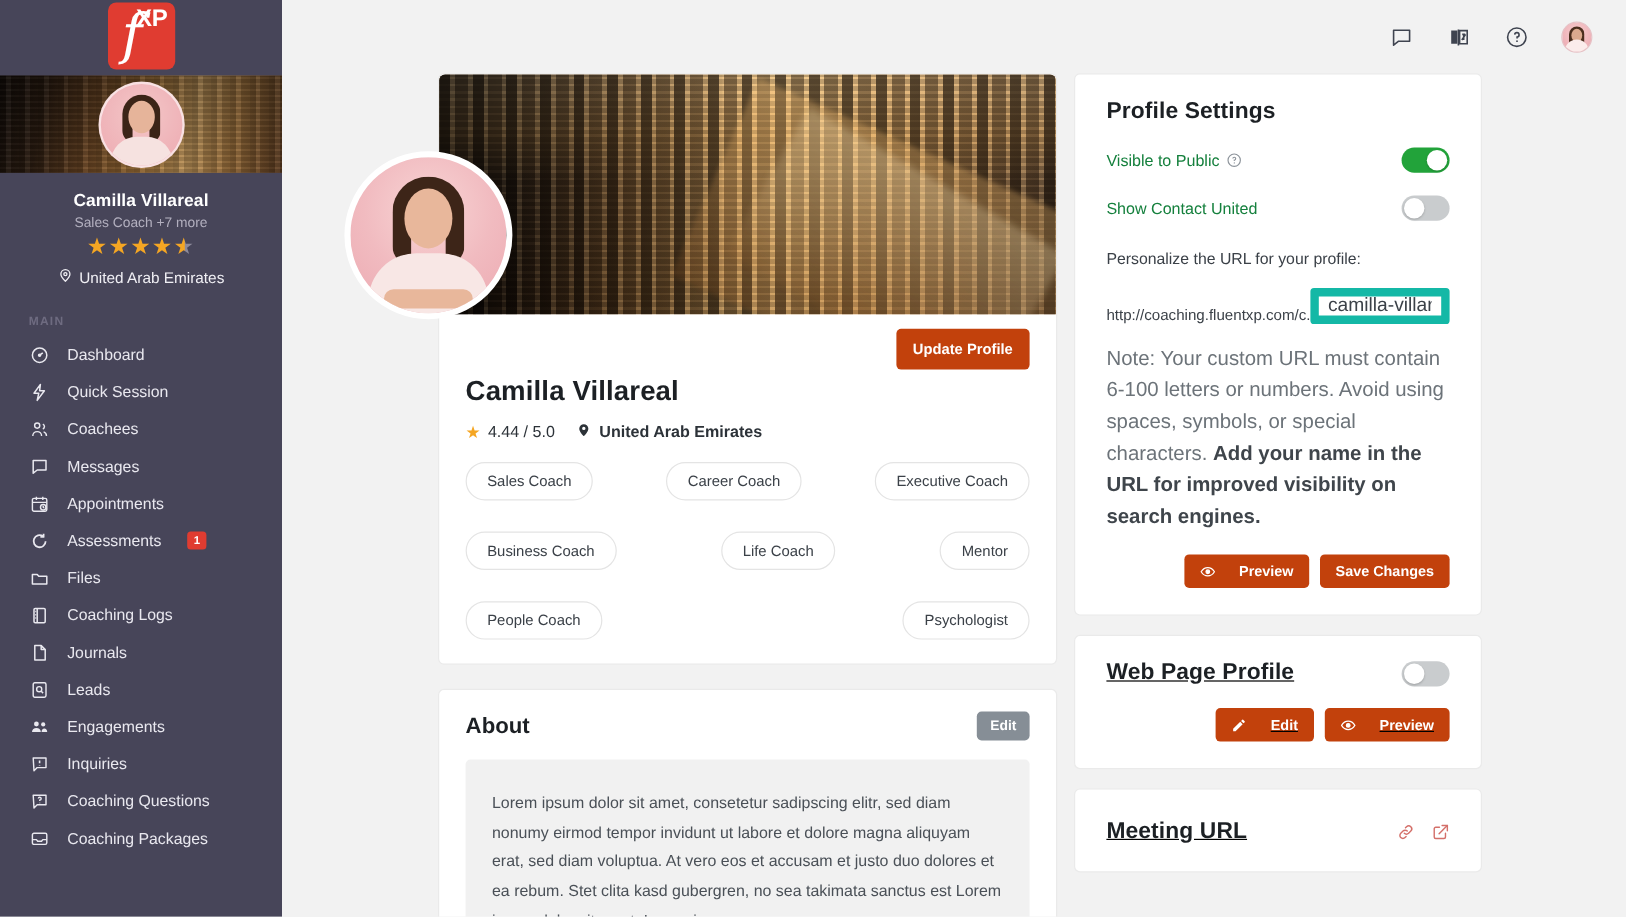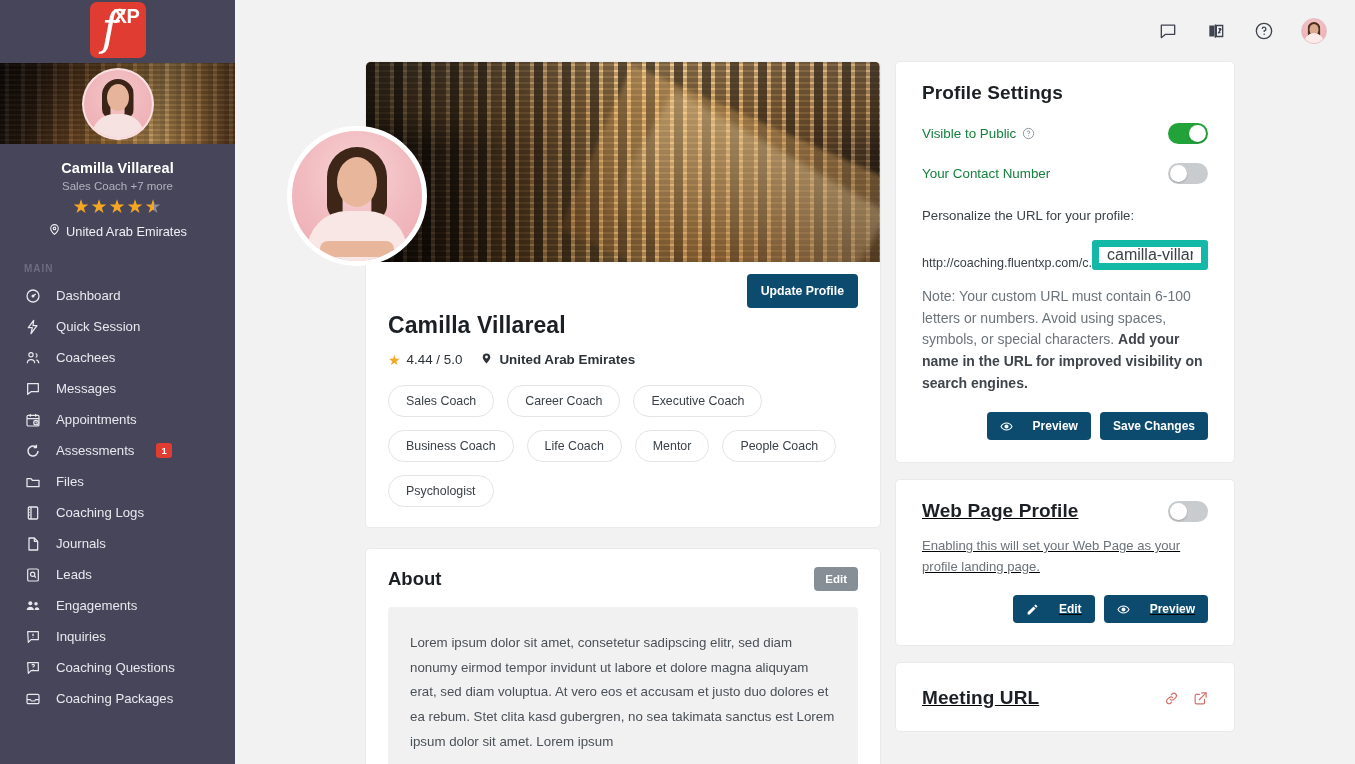--- a/index.html
+++ b/index.html
@@ -262,37 +262,37 @@
 
   .prof-body { padding: 0 22px 20px 22px; position: relative; }
   .update-row { display:flex; justify-content:flex-end; padding-top: 12px; height: 46px; }
   .btn {
     border: none; border-radius: 4px;
     font-family: "Liberation Sans", sans-serif;
     font-size: 12.3px; font-weight: bold;
     color: #fff; cursor: pointer;
     display: inline-flex; align-items: center; gap: 6px;
   }
-  .btn-red { background: #0c4a6e; padding: 8px 14px; }
+  .btn-red { background: #c2410c; padding: 8px 14px; }
   .btn-gray { background: #868e96; padding: 6px 11px; font-size: 11.5px; }
   .btn svg { width: 13px; height: 13px; display: block; }
 
   .prof-name {
     font-size: 23px; font-weight: bold; color: #1c2024;
     margin-top: 4px; letter-spacing: .1px;
   }
   .prof-meta {
     display: flex; align-items: center; gap: 18px;
     margin-top: 12px; font-size: 13.4px; color: #2c3238;
   }
   .meta-chunk { display:flex; align-items:center; gap: 6px; }
   .meta-chunk .star { color: #f5a623; font-size: 14px; }
   .meta-chunk b { font-weight: bold; }
 
-  .tags { display: flex; flex-wrap: wrap; gap: 13px; margin-top: 17px; }
+  .tags { display: flex; flex-wrap: wrap; gap: 26px; margin-top: 17px; justify-content: space-between; }
   .tag {
     border: 1px solid #e4e4e4;
     background: #fff;
     border-radius: 16px;
     padding: 8px 17px;
     font-size: 12.4px; color: #3b4148;
     cursor: pointer;
     white-space: nowrap;
   }
 
@@ -347,21 +347,21 @@
     width: 116px; height: 30px;
     border: 7px solid #14b8a6; border-radius: 3px;
     background: #fff;
     font-family: "Liberation Sans", sans-serif;
     font-size: 16px; color: #3b4148;
     padding: 0 8px;
     outline: none;
   }
   .note {
     margin-top: 16px;
-    font-size: 14px; line-height: 1.55; color: #6c7379;
+    font-size: 17px; line-height: 1.55; color: #6c7379;
   }
   .note b { color: #3f454b; font-weight: bold; }
   .rbtn-row { display:flex; justify-content:flex-end; gap: 9px; margin-top: 18px; }
   .rbtn-row .btn-red { padding: 7px 13px; font-size: 12px; gap: 20px; }
 
   .web-head { display:flex; align-items:center; justify-content:space-between; }
   .web-desc { margin-top: 14px; font-size: 13.1px; line-height: 1.55; color: #6c7379; }
 
   .meet-head { display:flex; align-items:center; justify-content:space-between; padding-top: 4px; }
   .meet-icons { display:flex; align-items:center; gap: 14px; }
@@ -666,21 +666,21 @@
                   <circle cx="12.2" cy="16.2" r="1" fill="currentColor" stroke="none"></circle>
                 </svg>
             </span>
           </span>
           <span class="toggle on">
               <span class="knob"></span>
             </span>
         </div>
 
         <div class="set-row">
-          <span class="set-label">Your Contact Number</span>
+          <span class="set-label">Show Contact United</span>
           <span class="toggle off">
               <span class="knob"></span>
             </span>
         </div>
 
         <div class="url-label">Personalize the URL for your profile:</div>
 
         <div class="url-row">
           <span class="url-pre">http://coaching.fluentxp.com/c...</span>
           <input class="url-input" type="text" value="camilla-villar" style="">
@@ -704,21 +704,20 @@
         </div>
       </section>
 
       <section class="card rcard">
         <div class="web-head">
           <div class="rcard-title">Web Page Profile</div>
           <span class="toggle off">
               <span class="knob"></span>
             </span>
         </div>
-        <div class="web-desc">Enabling this will set your Web Page as your profile landing page.</div>
         <div class="rbtn-row">
           <button class="btn btn-red">
             <span>
               <svg viewBox="0 0 24 24" fill="currentColor">
                   <path d="M3 17.3V21h3.7L17.6 10.1l-3.7-3.7zM20.7 7a1 1 0 0 0 0-1.4l-2.3-2.3a1 1 0 0 0-1.4 0l-1.8 1.8 3.7 3.7z"></path>
                 </svg>
             </span>
             <span>Edit</span>
           </button>
           <button class="btn btn-red">

